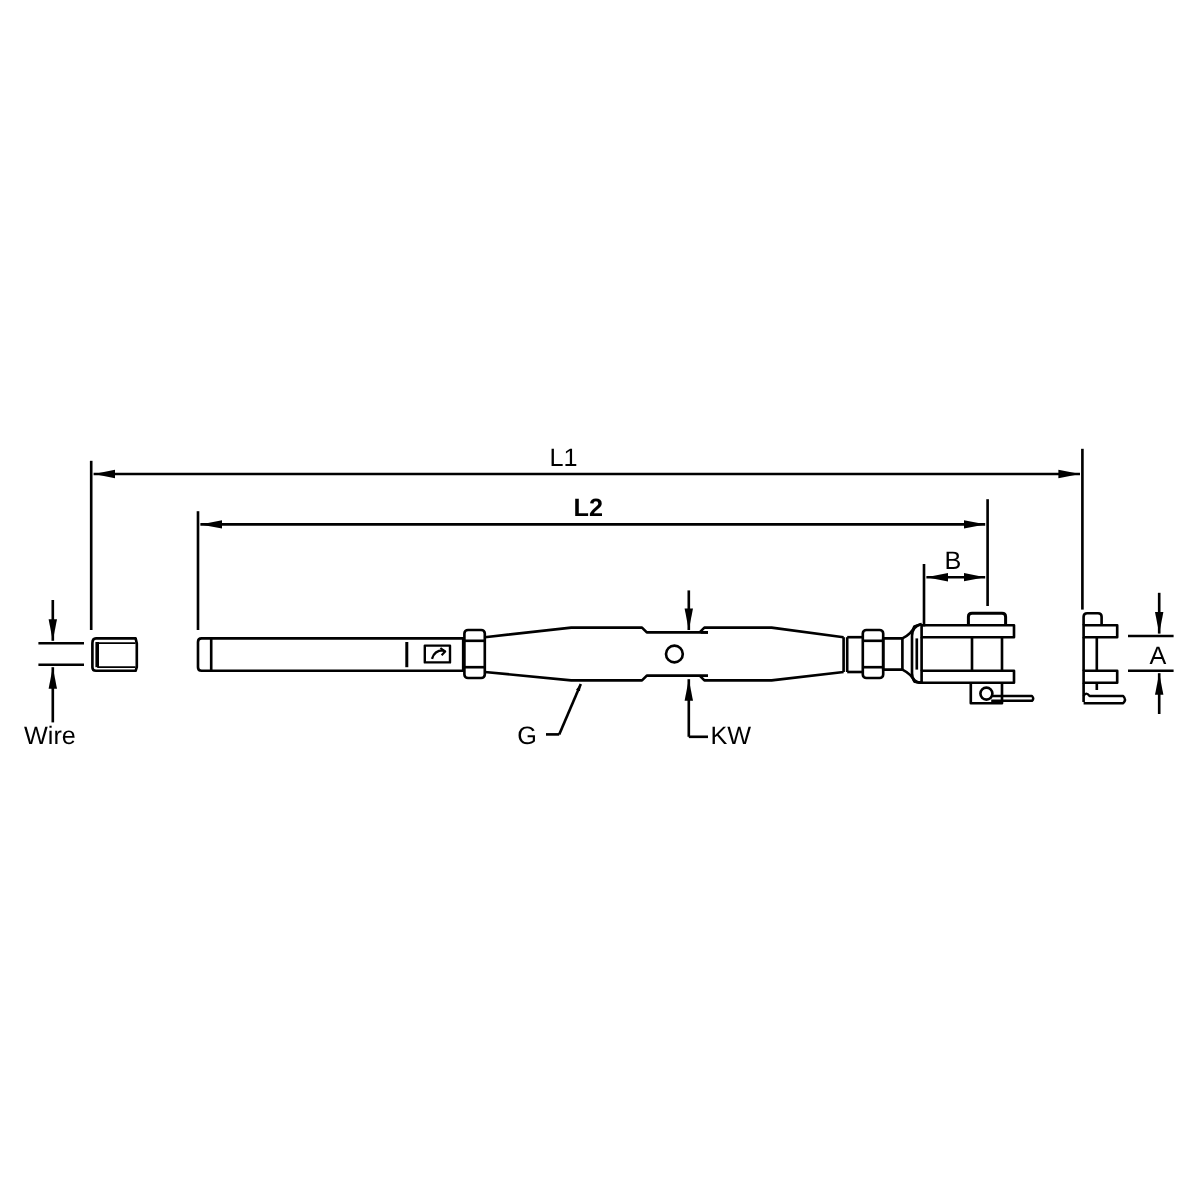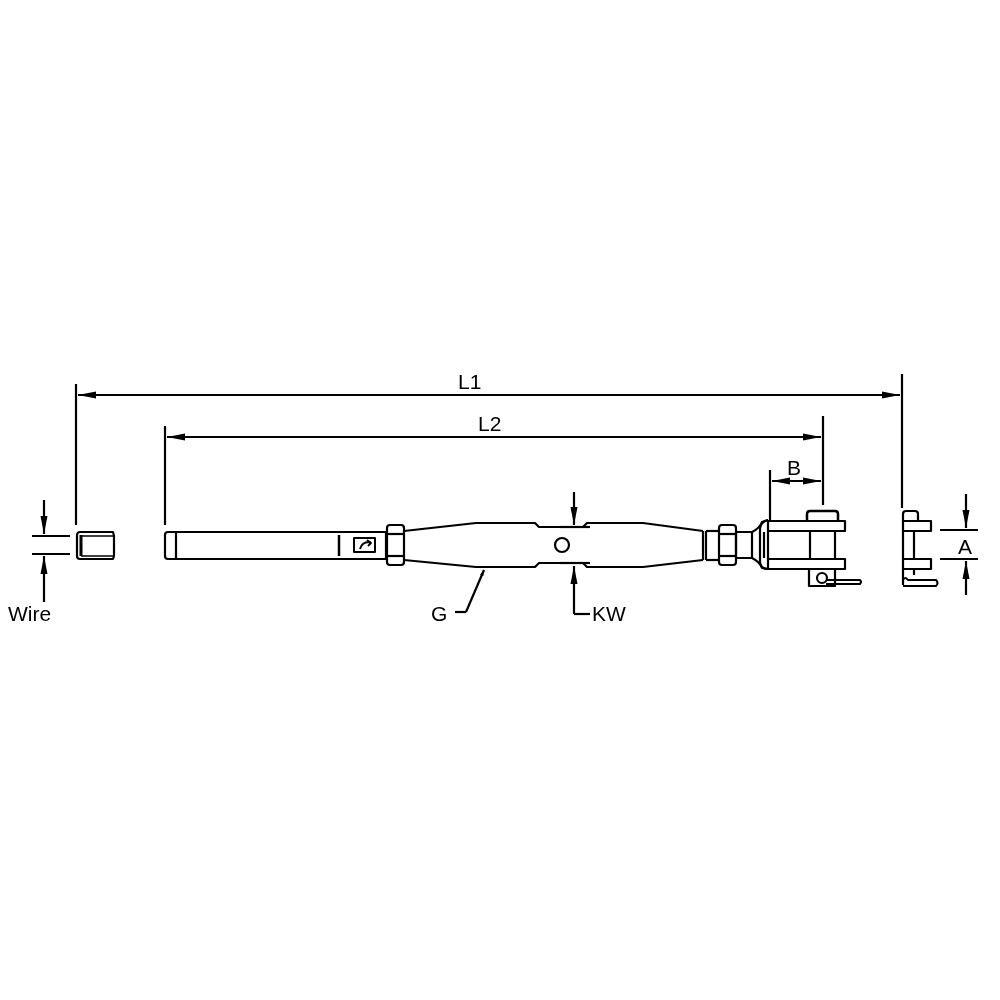--- a/index.html
+++ b/index.html
@@ -141,18 +141,18 @@
 
     <g>
       <line x1="574" y1="492" x2="574" y2="525" marker-end="url(#arrowBig)"></line>
       <line x1="574" y1="614" x2="574" y2="566" marker-end="url(#arrowBig)"></line>
       <line x1="574" y1="614" x2="590" y2="614"></line>
     </g>
   </g>
 </svg>
 
 <div class="lbl" style="left:458px; top:371px;">L1</div>
-<div class="lbl" style="left:478px; top:413px;">L2</div>
+<div class="lbl" style="left:478px; top:413px;font-weight:bold;">L2</div>
 <div class="lbl" style="left:787px; top:457px;">B</div>
 <div class="lbl" style="left:958px; top:536px;">A</div>
-<div class="lbl" style="left:8px; top:603px;">Wire</div>
+<div class="lbl" style="left:20px; top:603px;">Wire</div>
 <div class="lbl" style="left:431px; top:603px;">G</div>
 <div class="lbl" style="left:592px; top:603px;text-align:right;">KW</div>
 
 </body></html>

